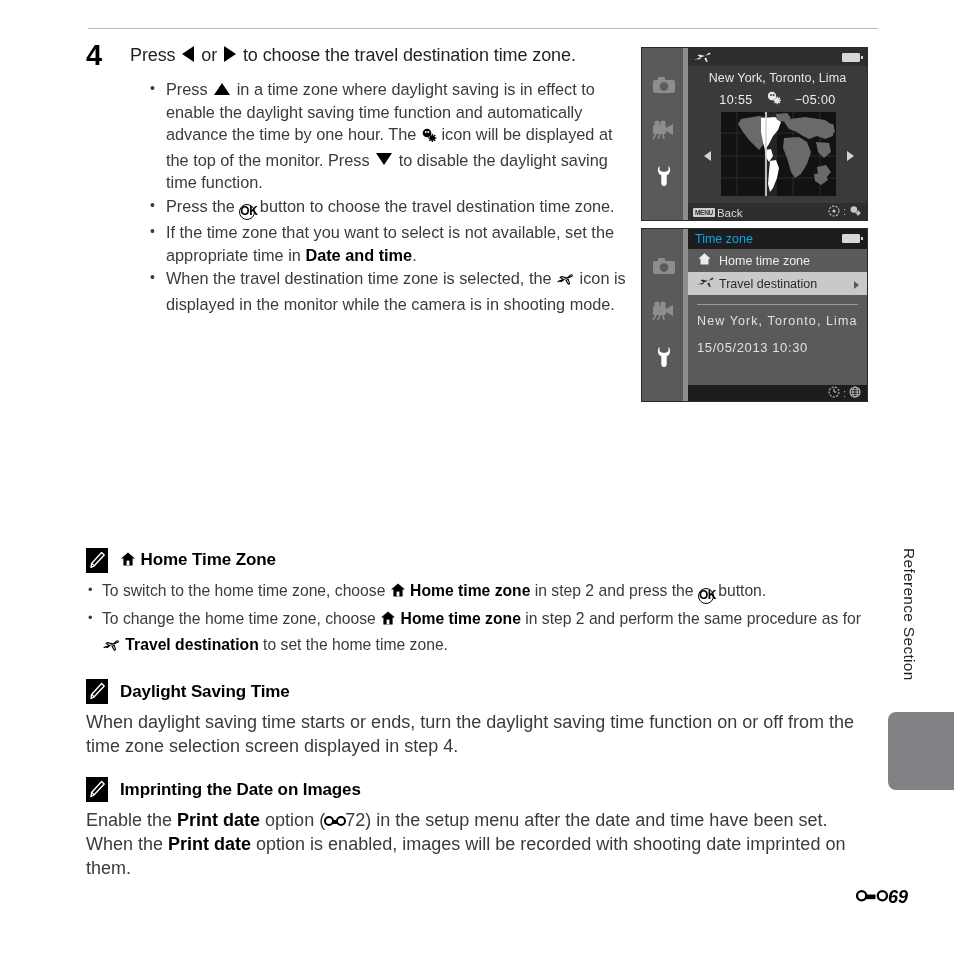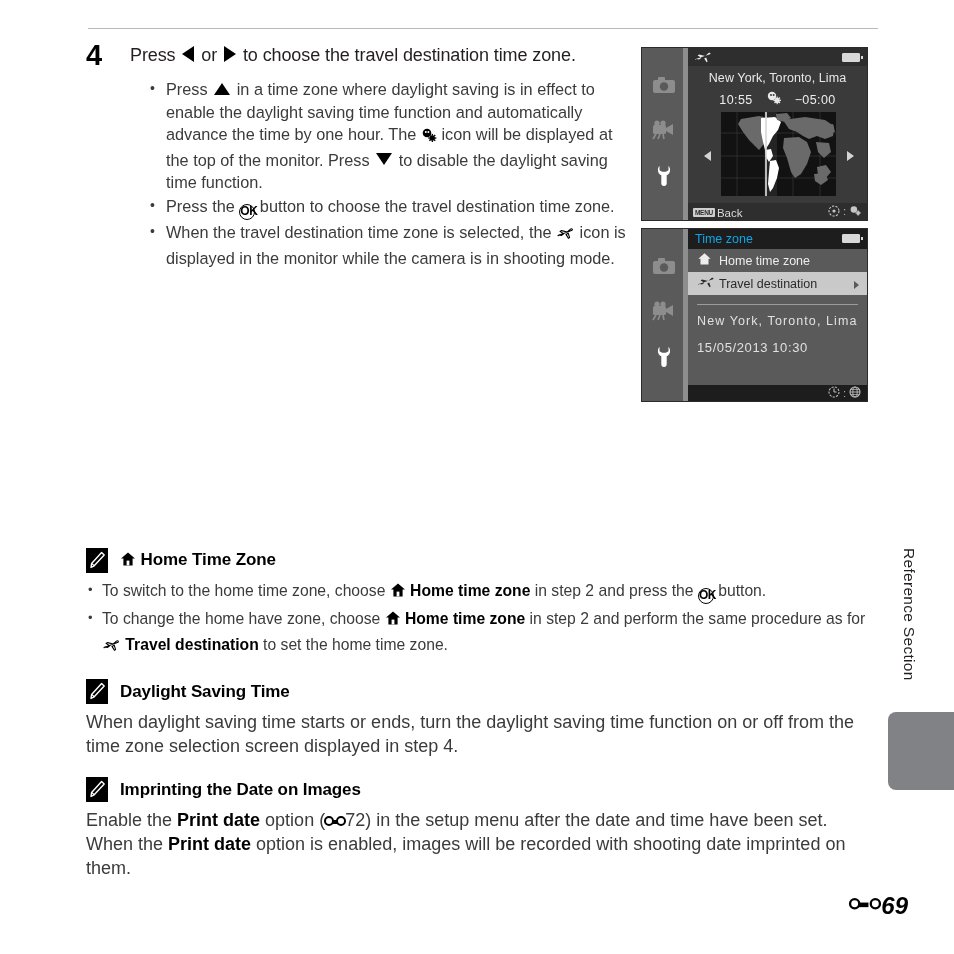--- a/index.html
+++ b/index.html
@@ -396,22 +396,22 @@
     width: 66px;
     height: 78px;
     background: #808285;
     border-radius: 8px 0 0 8px;
   }
 
   
   .page-num {
     position: absolute;
     right: 46px;
-    bottom: 34px;
-    font-size: 24px;
+    bottom: 46px;
+    font-size: 18px;
     font-style: italic;
     font-weight: bold;
     color: #000;
     display: flex;
     align-items: center;
     gap: 1px;
   }
   .page-num .eref { width: 26px; height: 14px; transform: scale(1.15); margin-right: 2px;}
 </style>
 </head>
@@ -437,20 +437,21 @@
               <rect x="10.7" y="12.3" width="1.3" height="1.7"></rect>
               <rect x="7.2" y="9.4" width="1.7" height="1.3"></rect>
               <rect x="13.7" y="9.4" width="1.7" height="1.3"></rect>
               <rect x="8.1" y="6.8" width="1.6" height="1.3" transform="rotate(-45 8.9 7.4)"></rect>
               <rect x="12.9" y="11.6" width="1.6" height="1.3" transform="rotate(-45 13.7 12.2)"></rect>
               <rect x="12.9" y="6.8" width="1.6" height="1.3" transform="rotate(45 13.7 7.4)"></rect>
               <rect x="8.1" y="11.6" width="1.6" height="1.3" transform="rotate(45 8.9 12.2)"></rect>
             </g>
           </svg></span><span> icon will be displayed at the top of the monitor. Press </span><span class="tri-d"></span><span> to disable the daylight saving time function.</span></li>
       <li><span>Press the </span><span class="ok-glyph">OK</span><span> button to choose the travel destination time zone.</span></li>
+      <li><span>If the time zone that you want to select is not available, set the appropriate time in </span><b>Date and time</b><span>.</span></li>
       <li><span>When the travel destination time zone is selected, the </span><span class="plane-glyph"><svg width="19" height="16" viewBox="0 0 19 16">
             <path d="M2.2 10.4 L15.4 5.6 C16.2 5.3 16.6 4.6 16.2 4.1 C15.8 3.6 15.0 3.7 14.5 4.1 L11.3 7.0 L5.6 5.6 L4.0 6.4 L7.6 8.8 L5.3 10.5 L3.0 10.0 L2.0 10.7 Z" fill="none" stroke="#000" stroke-width="1.1" stroke-linejoin="round"></path>
             <path d="M12.2 8.2 L13.6 12.6 L12.4 13.3 L10.0 9.4 Z" fill="none" stroke="#000" stroke-width="1.1" stroke-linejoin="round"></path>
           </svg></span><span> icon is displayed in the monitor while the camera is in shooting mode.</span></li>
     </ul>
 </div>
 
 <div class="screen" id="screen-timezone-map">
   <div class="scr-sidebar">
     <div class="divider"></div>
@@ -652,21 +653,21 @@
         <span class="note-title"><span class="home-glyph"><svg width="16" height="16" viewBox="0 0 16 16">
               <path d="M8 1.4 L15 7.6 L12.6 7.6 L12.6 14.4 L3.4 14.4 L3.4 7.6 L1 7.6 Z" fill="#000"></path>
               <rect x="6.6" y="9.6" width="2.8" height="4.8" fill="#fff"></rect>
             </svg></span> Home Time Zone</span>
       </div>
       <ul class="note-bullets">
         <li><span>To switch to the home time zone, choose </span><span class="home-glyph"><svg width="16" height="16" viewBox="0 0 16 16">
               <path d="M8 1.4 L15 7.6 L12.6 7.6 L12.6 14.4 L3.4 14.4 L3.4 7.6 L1 7.6 Z" fill="#000"></path>
               <rect x="6.6" y="9.6" width="2.8" height="4.8" fill="#fff"></rect>
             </svg></span><b> Home time zone</b><span> in step 2 and press the </span><span class="ok-glyph">OK</span><span> button.</span></li>
-        <li><span>To change the home have zone, choose </span><span class="home-glyph"><svg width="16" height="16" viewBox="0 0 16 16">
+        <li><span>To change the home time zone, choose </span><span class="home-glyph"><svg width="16" height="16" viewBox="0 0 16 16">
               <path d="M8 1.4 L15 7.6 L12.6 7.6 L12.6 14.4 L3.4 14.4 L3.4 7.6 L1 7.6 Z" fill="#000"></path>
               <rect x="6.6" y="9.6" width="2.8" height="4.8" fill="#fff"></rect>
             </svg></span><b> Home time zone</b><span> in step 2 and perform the same procedure as for </span><span class="plane-glyph"><svg width="19" height="16" viewBox="0 0 19 16">
               <path d="M2.2 10.4 L15.4 5.6 C16.2 5.3 16.6 4.6 16.2 4.1 C15.8 3.6 15.0 3.7 14.5 4.1 L11.3 7.0 L5.6 5.6 L4.0 6.4 L7.6 8.8 L5.3 10.5 L3.0 10.0 L2.0 10.7 Z" fill="none" stroke="#000" stroke-width="1.1" stroke-linejoin="round"></path>
               <path d="M12.2 8.2 L13.6 12.6 L12.4 13.3 L10.0 9.4 Z" fill="none" stroke="#000" stroke-width="1.1" stroke-linejoin="round"></path>
             </svg></span><b> Travel destination</b><span> to set the home time zone.</span></li>
       </ul>
     </div>
     <div class="note-sec">
       <div class="note-head">

